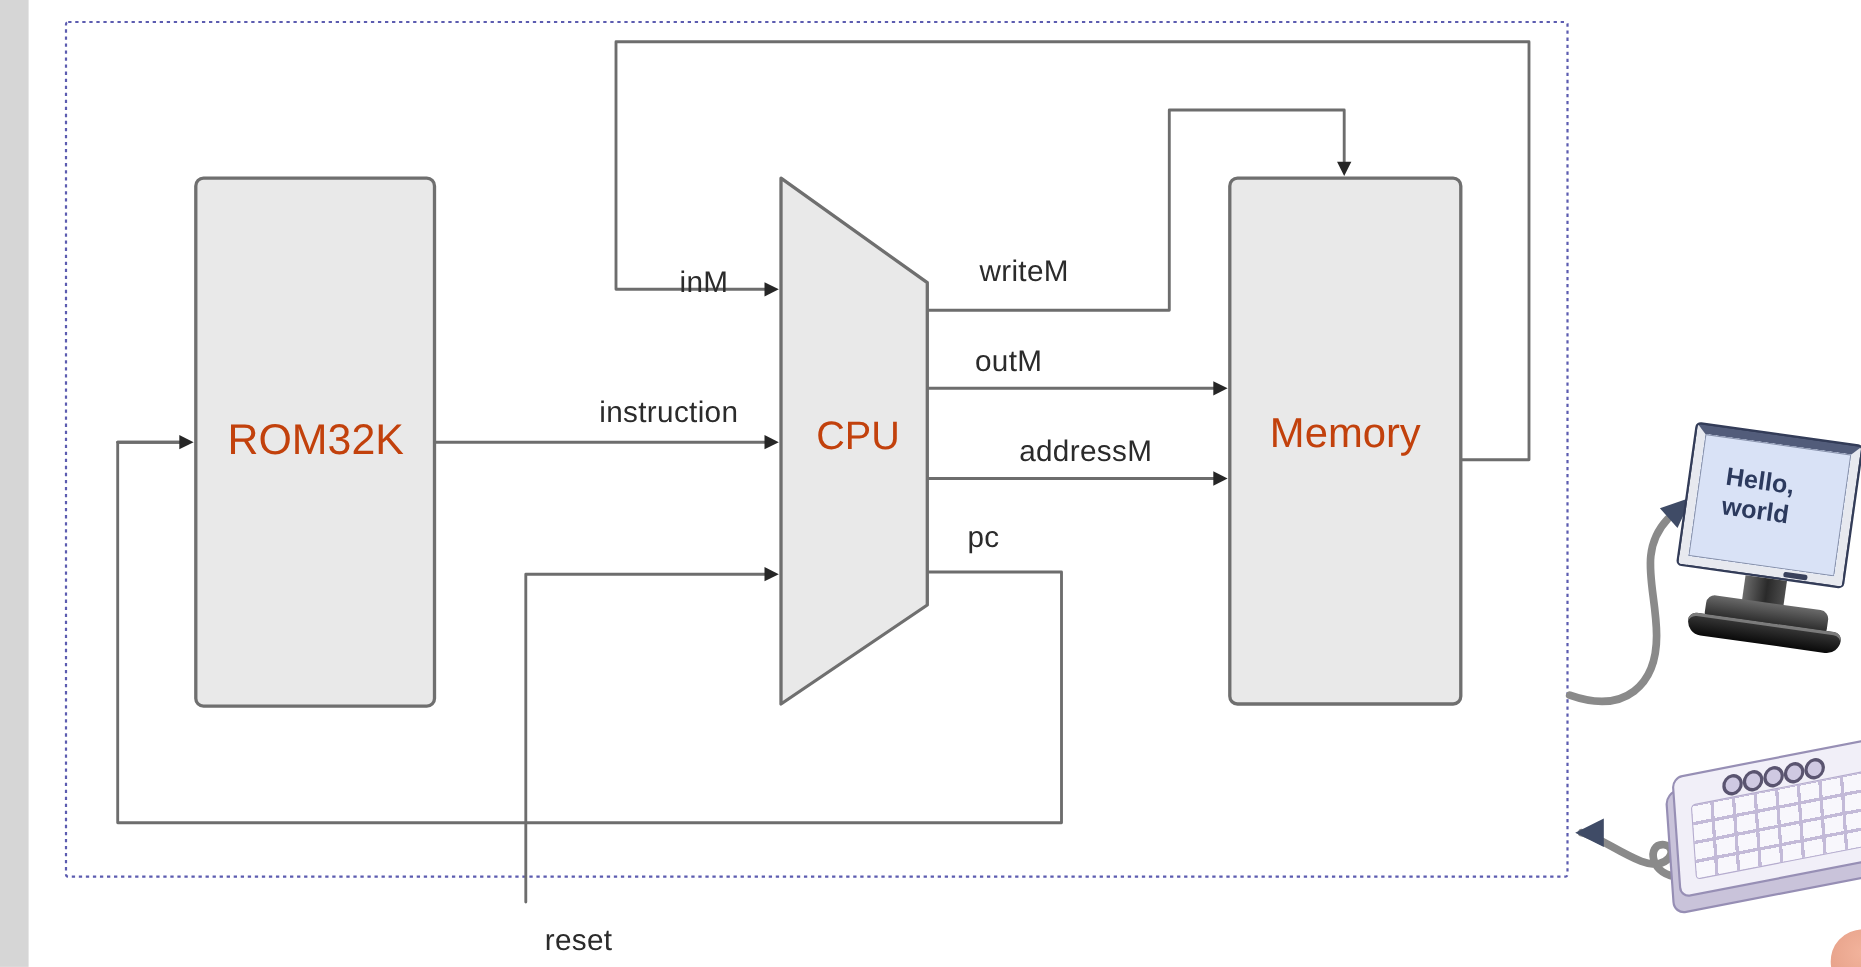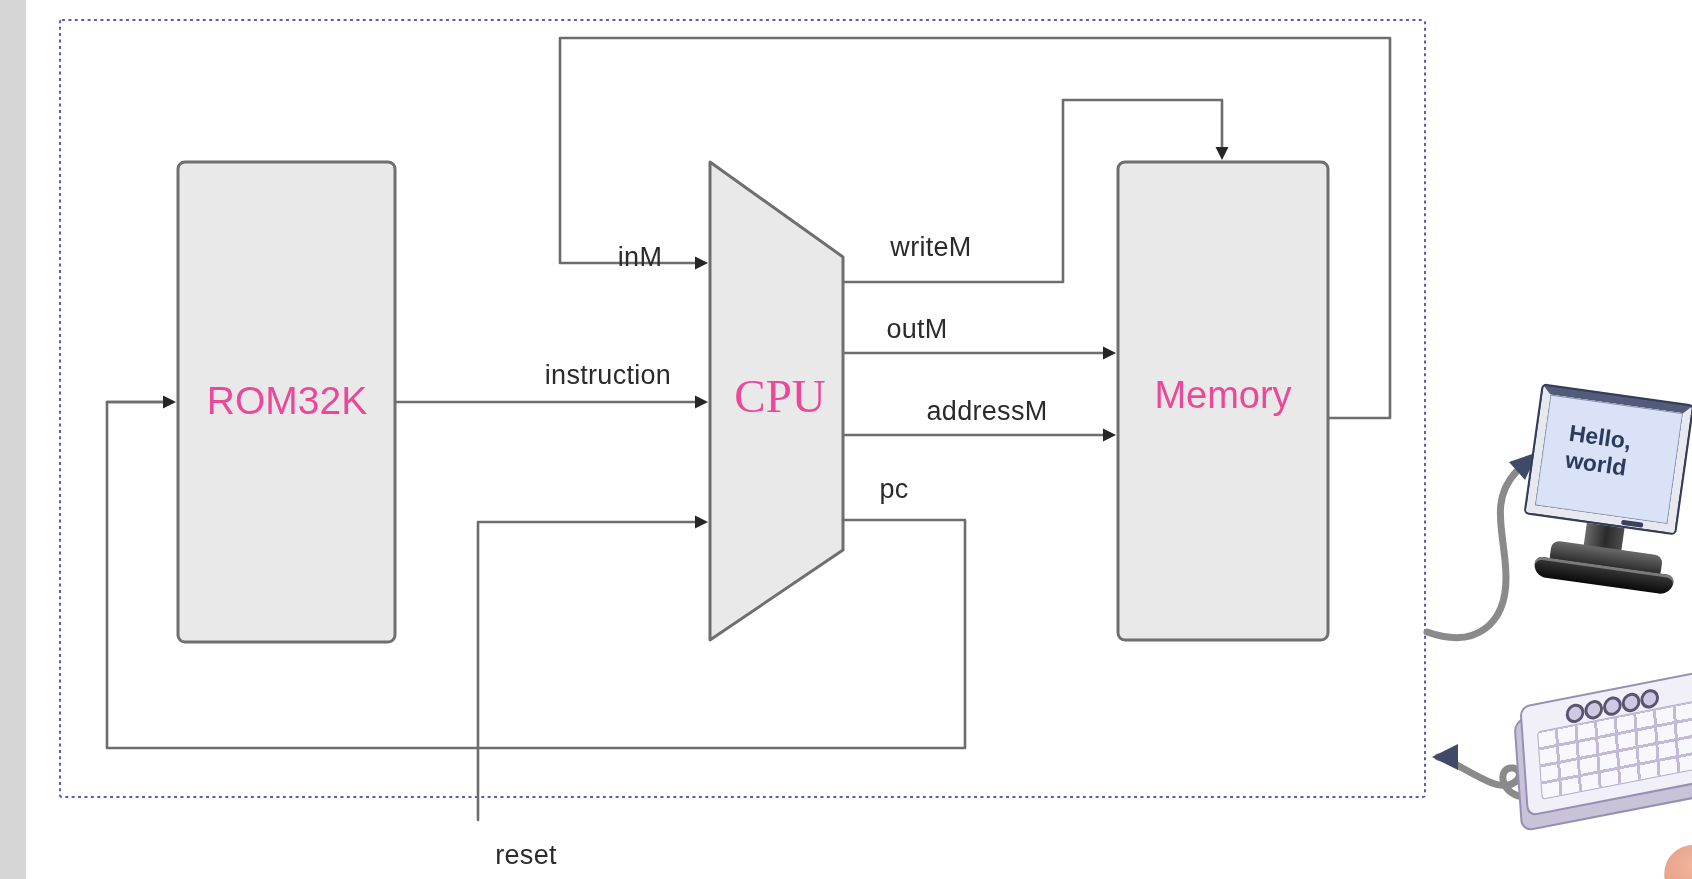--- a/index.html
+++ b/index.html
@@ -6,23 +6,23 @@
   .stage{
     position:relative;width:1692px;height:879px;background:#fff;
     overflow:hidden;font-family:"Liberation Sans",sans-serif;
   }
   .left-gutter{position:absolute;left:0;top:0;width:26px;height:879px;background:#d6d6d6;}
   svg.wiring{position:absolute;left:0;top:0;}
   .lbl{
     position:absolute;transform:translate(-50%,-50%);
     font-size:27px;color:#2b2b2b;white-space:nowrap;letter-spacing:.3px;
   }
-  .blk-lbl{position:absolute;transform:translate(-50%,-50%);color:#ec4899;white-space:nowrap;}
+  .blk-lbl{position:absolute;transform:translate(-50%,-50%);color:#c2410c;white-space:nowrap;}
   .rom-lbl{font-size:39px;}
-  .cpu-lbl{font-size:47px;font-family:Liberation Serif, serif;}
+  .cpu-lbl{font-size:36px;}
   .mem-lbl{font-size:38px;}
 
   
   .monitor{position:absolute;left:1528px;top:396px;width:166px;height:212px;
     transform:rotate(8deg);transform-origin:50% 50%;}
   .mon-screen{
     position:absolute;left:0;top:0;width:134px;height:112px;
     background:#d9e2f6;border:8px solid #e7e9ef;border-top-color:#525c7a;
     box-shadow:0 0 0 2px #333c58, inset 0 0 0 1px #8892ac;border-radius:3px;
   }

